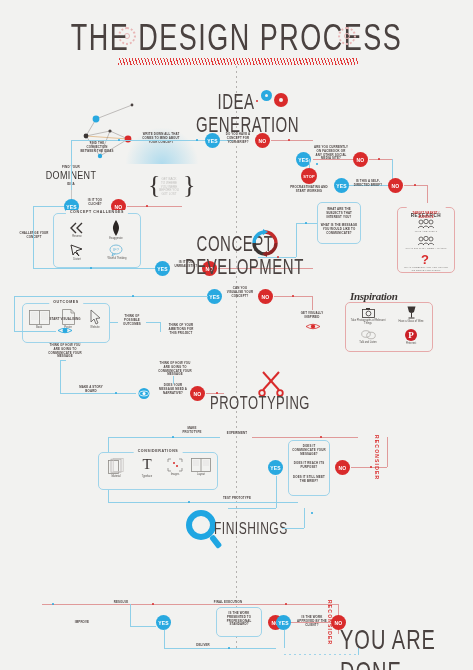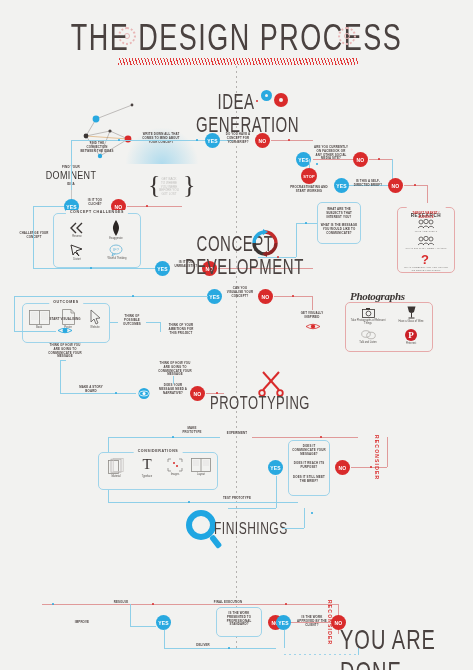--- a/index.html
+++ b/index.html
@@ -297,21 +297,21 @@
   <div class="abs ln h r" style="top:296px;left:274px;width:38px;"></div>
   <div class="abs dot" style="top:295px;left:292px;"></div>
 
   <div class="abs lbl" style="top:312px;left:296px;width:32px;">GET VISUALLY INSPIRED</div>
   <svg class="abs" style="top:322px;left:305px;width:16px;height:9px;" viewBox="0 0 16 9">
     <path d="M1 4.5 Q8 0 15 4.5 Q8 9 1 4.5 Z" fill="none" stroke="#d92b2b" stroke-width="0.8"></path>
     <circle cx="8" cy="4.5" r="2.1" fill="#d92b2b"></circle>
   </svg>
   <div class="abs ln v r" style="top:296px;left:312px;height:14px;"></div>
 
-  <div class="abs script" style="top:290px;left:350px;">Photographs</div>
+  <div class="abs script" style="top:290px;left:350px;">Inspiration</div>
   <div class="abs panel red" style="top:302px;left:345px;width:88px;height:50px;"></div>
 
   <div class="abs iconbox" style="top:308px;left:350px;width:36px;">
     <svg width="13" height="10" viewBox="0 0 13 10">
       <rect x="0.5" y="1.5" width="12" height="8" fill="none" stroke="#3a3533" stroke-width="0.8"></rect>
       <circle cx="6.5" cy="5.5" r="2.4" fill="none" stroke="#3a3533" stroke-width="0.8"></circle>
       <rect x="4" y="0" width="4" height="1.6" fill="#3a3533"></rect>
     </svg>
     <div class="icap">Take Photographs of Relevant Things</div>
   </div>

